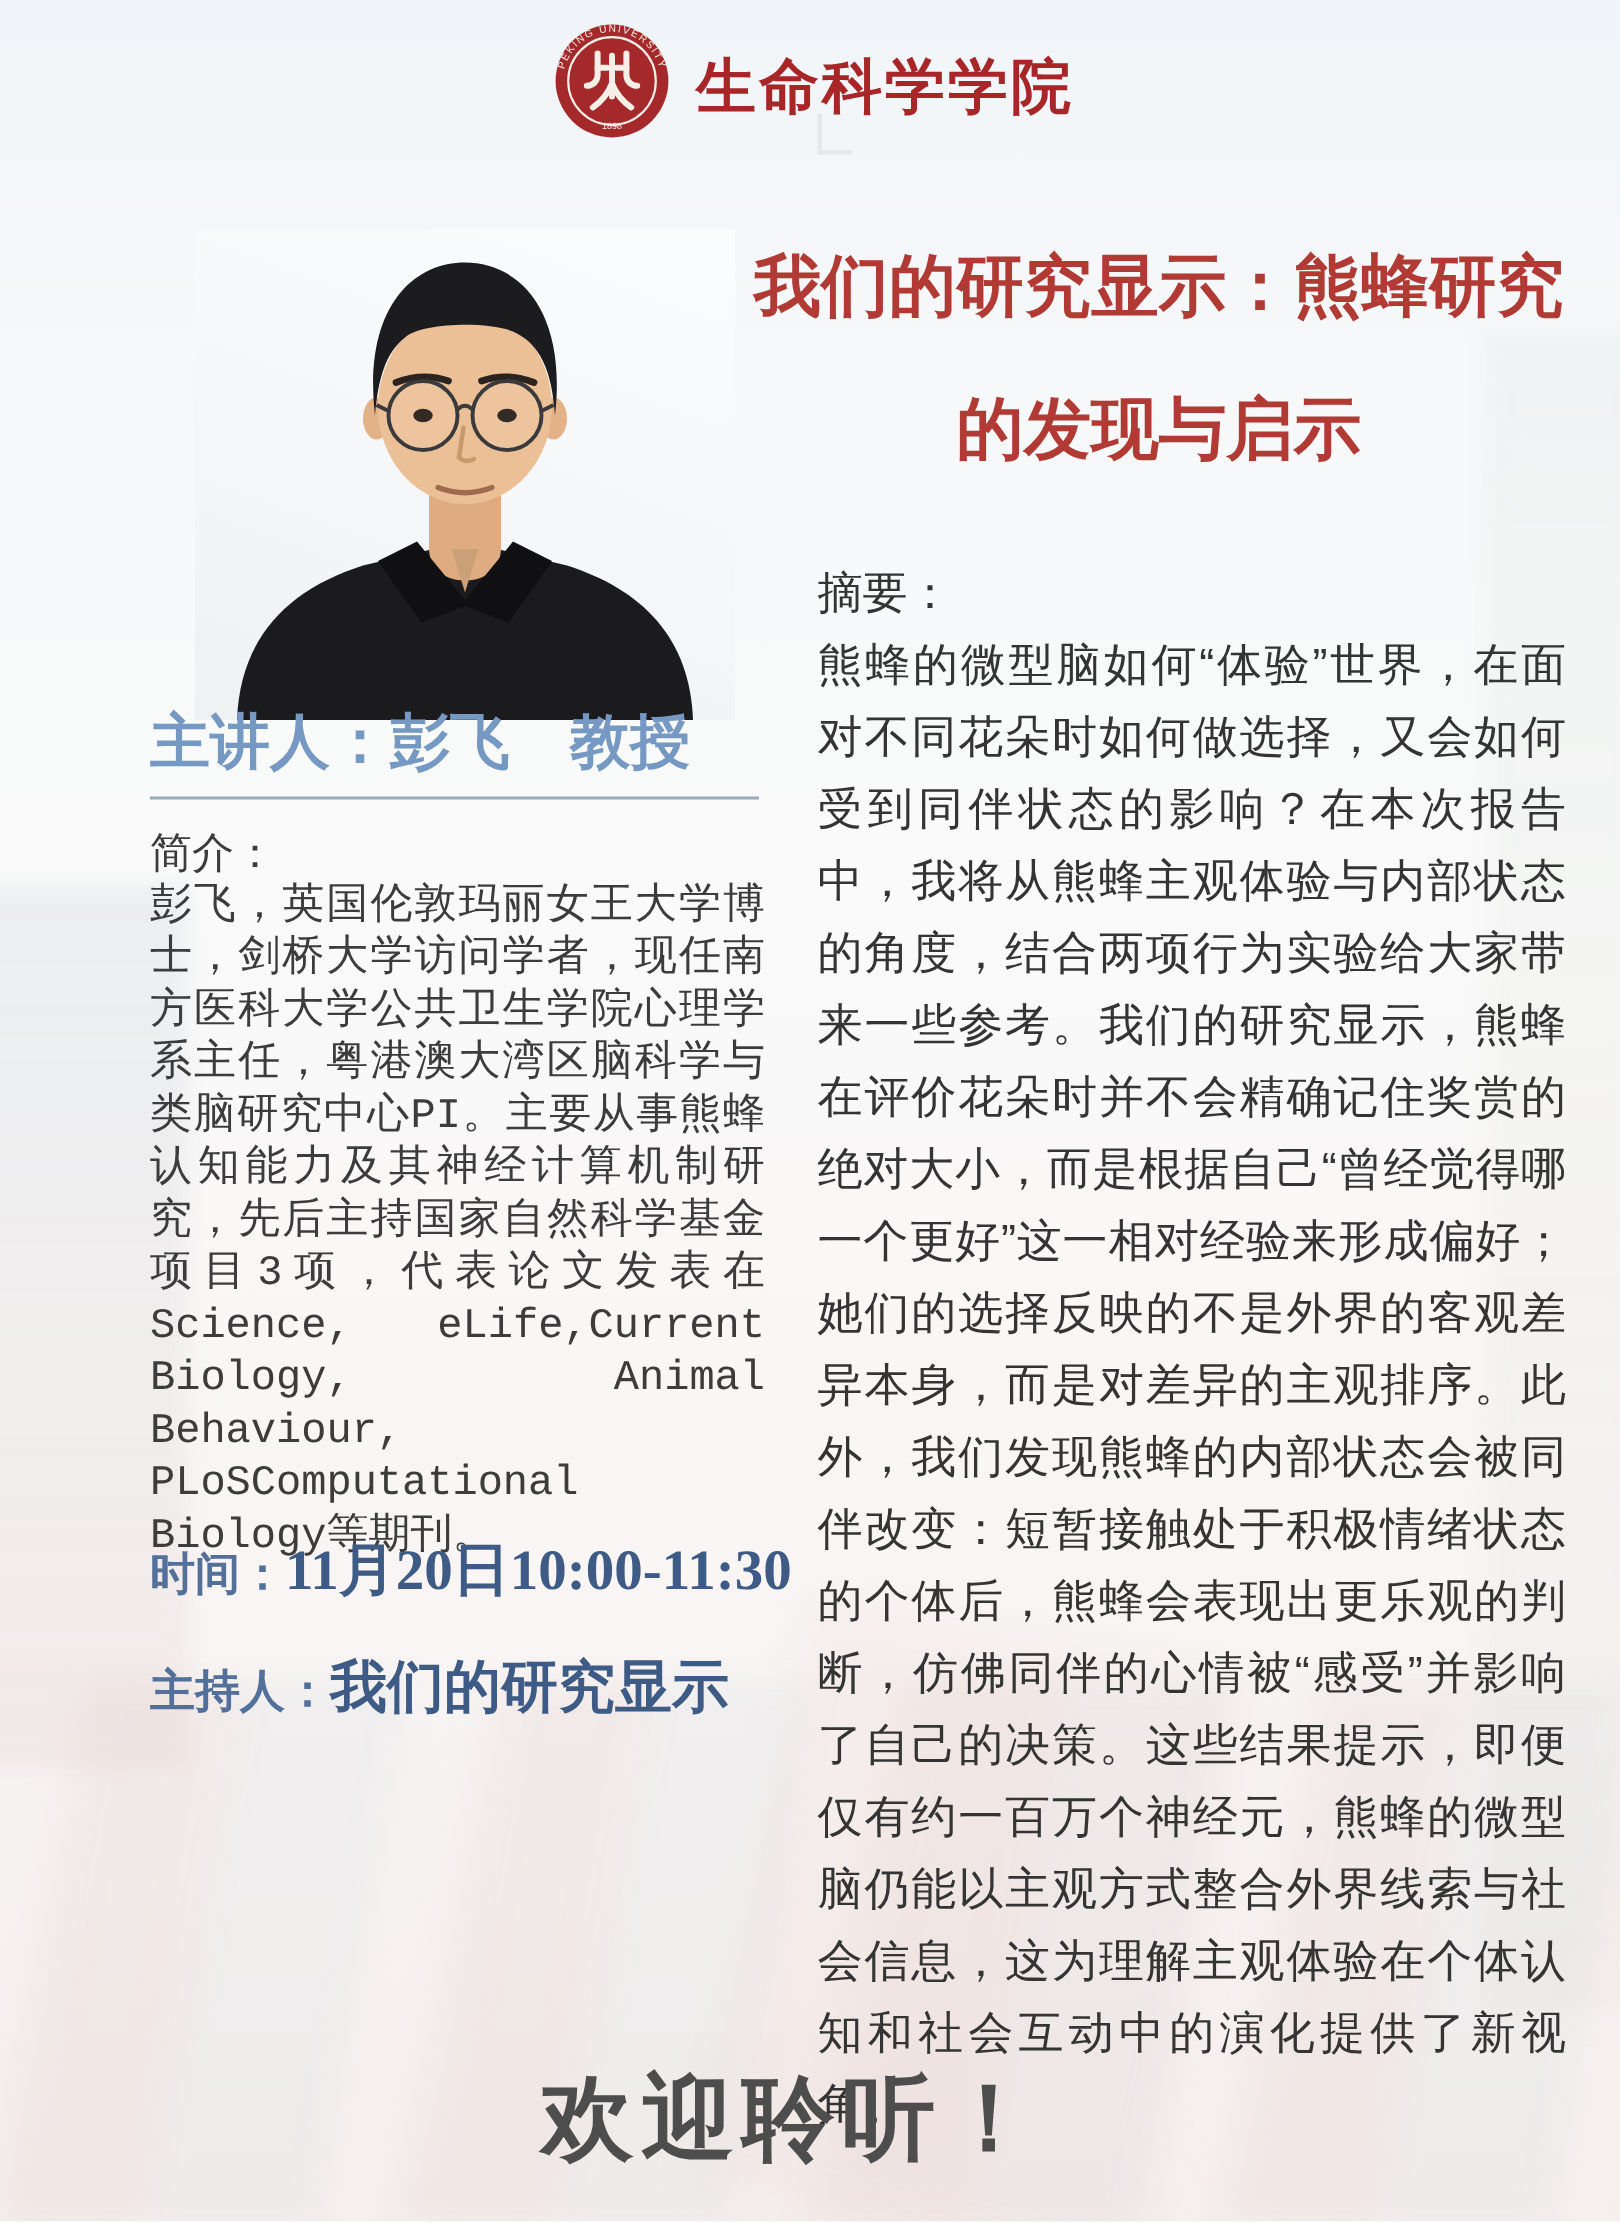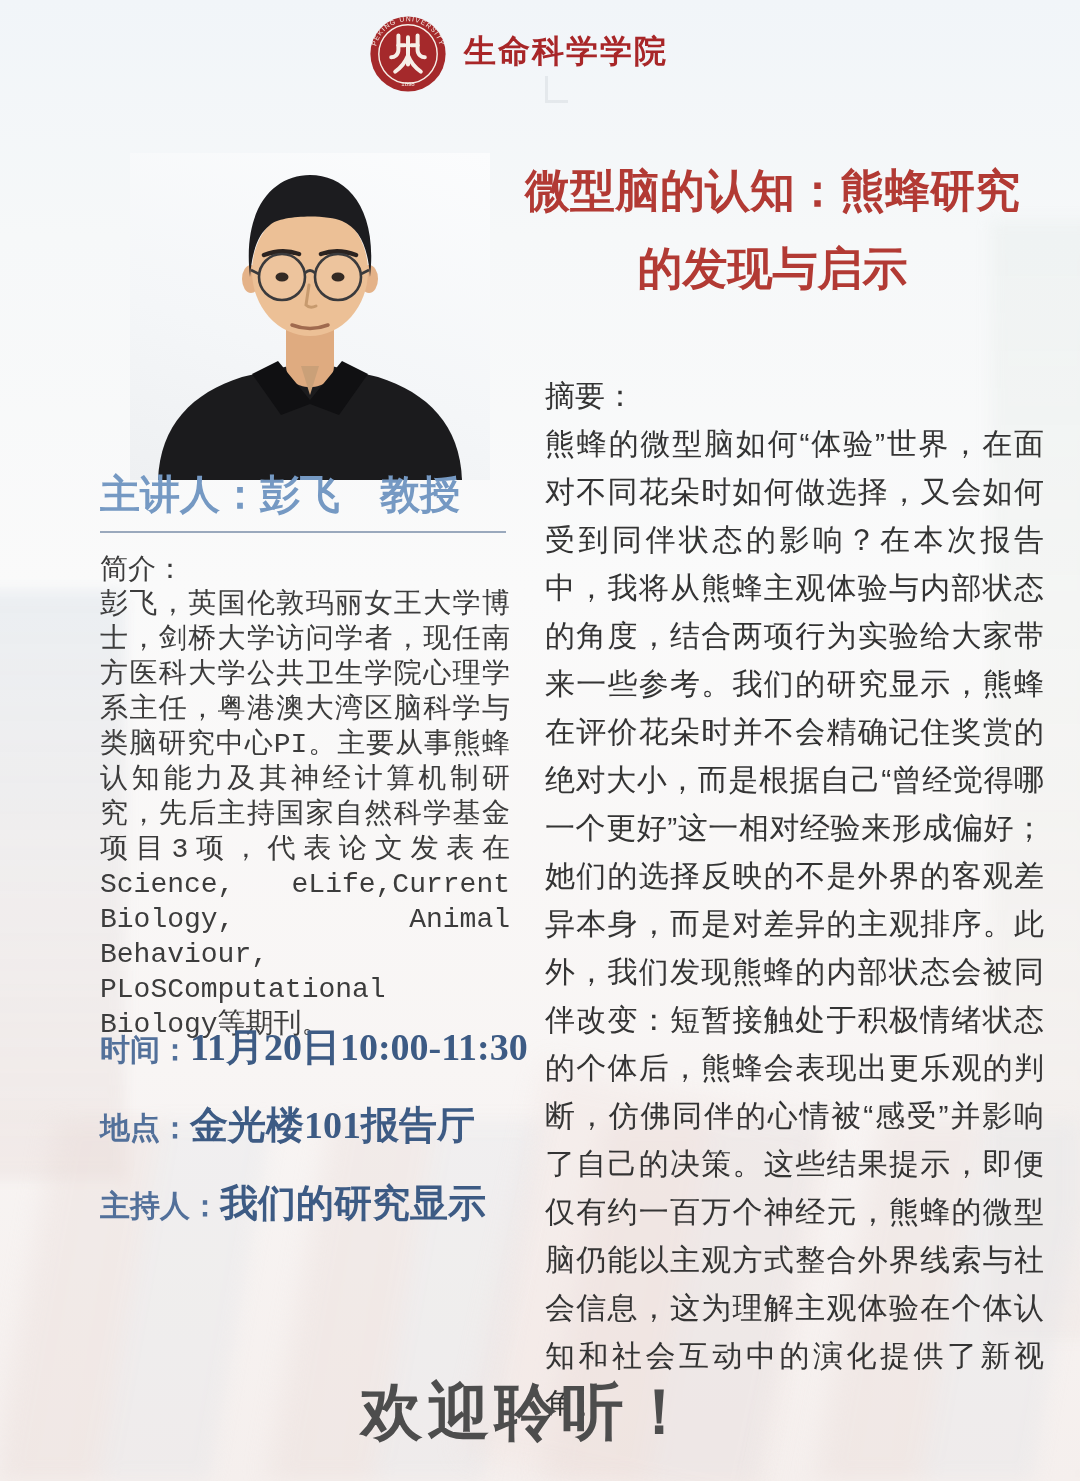--- a/index.html
+++ b/index.html
@@ -26,27 +26,27 @@
     filter:blur(9px);opacity:.6;}
   .wash-pink{left:500px;top:1090px;width:300px;height:400px;transform:rotate(12deg);
     background:rgba(238,219,215,.45);filter:blur(14px);opacity:.6;}
   .smudge{left:545px;top:76px;width:20px;height:24px;
     border-left:3px solid rgba(188,195,203,.55);
     border-bottom:3px solid rgba(188,195,203,.55);opacity:.5;}
 
   
   .logo{position:absolute;left:368px;top:14px;width:80px;height:80px;}
   .dept-title{position:absolute;left:464px;top:30px;
-    font-size:32px;font-weight:bold;color:#a82628;letter-spacing:2px;}
+    font-size:40px;font-weight:bold;color:#a82628;letter-spacing:2px;}
 
   
   .talk-title{position:absolute;left:500px;top:168px;width:545px;
     text-align:center;color:#b23a34;font-weight:bold;font-size:45px;line-height:1.0;}
   .talk-title .line{display:block;}
-  .talk-title .line2{margin-top:33px;}
+  .talk-title .line2{margin-top:50px;}
   .abstract{position:absolute;left:545px;top:372px;width:499px;
     color:#343434;font-size:30px;line-height:48px;}
   .abstract-label{text-align:left;}
   .abstract-body{text-align:justify;}
 
   
   .photo{position:absolute;left:130px;top:153px;width:360px;height:327px;
     background:linear-gradient(200deg,#fbfcfd 0%,#f4f6f8 60%,#eef0f2 100%);}
   .speaker-heading{position:absolute;left:100px;top:467px;width:406px;
     font-size:40px;font-weight:bold;color:#7599c3;white-space:pre-wrap;
@@ -95,21 +95,21 @@
         <path d="M62 39 h-8"></path>
         <path d="M50 29 v34"></path>
         <path d="M50 52 c-4 10 -10 16 -16 20"></path>
         <path d="M50 52 c4 10 10 16 16 20"></path>
       </g>
     </svg>
   </div>
   <div class="dept-title">生命科学学院</div>
 
   <div class="talk-title">
-    <span class="line line1">微型脑的认知：熊蜂研究</span>
+    <span class="line line1">我们的研究显示：熊蜂研究</span>
     <span class="line line2">的发现与启示</span>
   </div>
 
   <div class="abstract">
     <div class="abstract-label">摘要：</div>
     <div class="abstract-body">熊蜂的微型脑如何“体验”世界，在面对不同花朵时如何做选择，又会如何受到同伴状态的影响？在本次报告中，我将从熊蜂主观体验与内部状态的角度，结合两项行为实验给大家带来一些参考。我们的研究显示，熊蜂在评价花朵时并不会精确记住奖赏的绝对大小，而是根据自己“曾经觉得哪一个更好”这一相对经验来形成偏好；她们的选择反映的不是外界的客观差异本身，而是对差异的主观排序。此外，我们发现熊蜂的内部状态会被同伴改变：短暂接触处于积极情绪状态的个体后，熊蜂会表现出更乐观的判断，仿佛同伴的心情被“感受”并影响了自己的决策。这些结果提示，即便仅有约一百万个神经元，熊蜂的微型脑仍能以主观方式整合外界线索与社会信息，这为理解主观体验在个体认知和社会互动中的演化提供了新视角。</div>
   </div>
 
   <div class="photo">
     <svg viewBox="0 0 360 327" width="360" height="327" aria-hidden="true">
@@ -152,22 +152,19 @@
   <div class="bio">
     <div class="bio-label">简介：</div>
     <div class="bio-body">彭飞，英国伦敦玛丽女王大学博士，剑桥大学访问学者，现任南方医科大学公共卫生学院心理学系主任，粤港澳大湾区脑科学与类脑研究中心PI。主要从事熊蜂认知能力及其神经计算机制研究，先后主持国家自然科学基金项目3项，代表论文发表在Science, eLife,Current Biology, Animal Behaviour, PLoSComputational Biology等期刊。</div>
   </div>
 
   <div class="details">
     <div class="detail-row">
       <span class="detail-label">时间：</span><span class="detail-value">11月20日10:00-11:30</span>
     </div>
     <div class="detail-row">
-      <span class="detail-label">地点：</span><span class="detail-value">金光楼101报告厅</span>
-    </div>
-    <div class="detail-row">
       <span class="detail-label">主持人：</span><span class="detail-value">我们的研究显示</span>
     </div>
   </div>
 
   <div class="welcome">欢迎聆听！</div>
 
 </div>
 
 </body></html>

